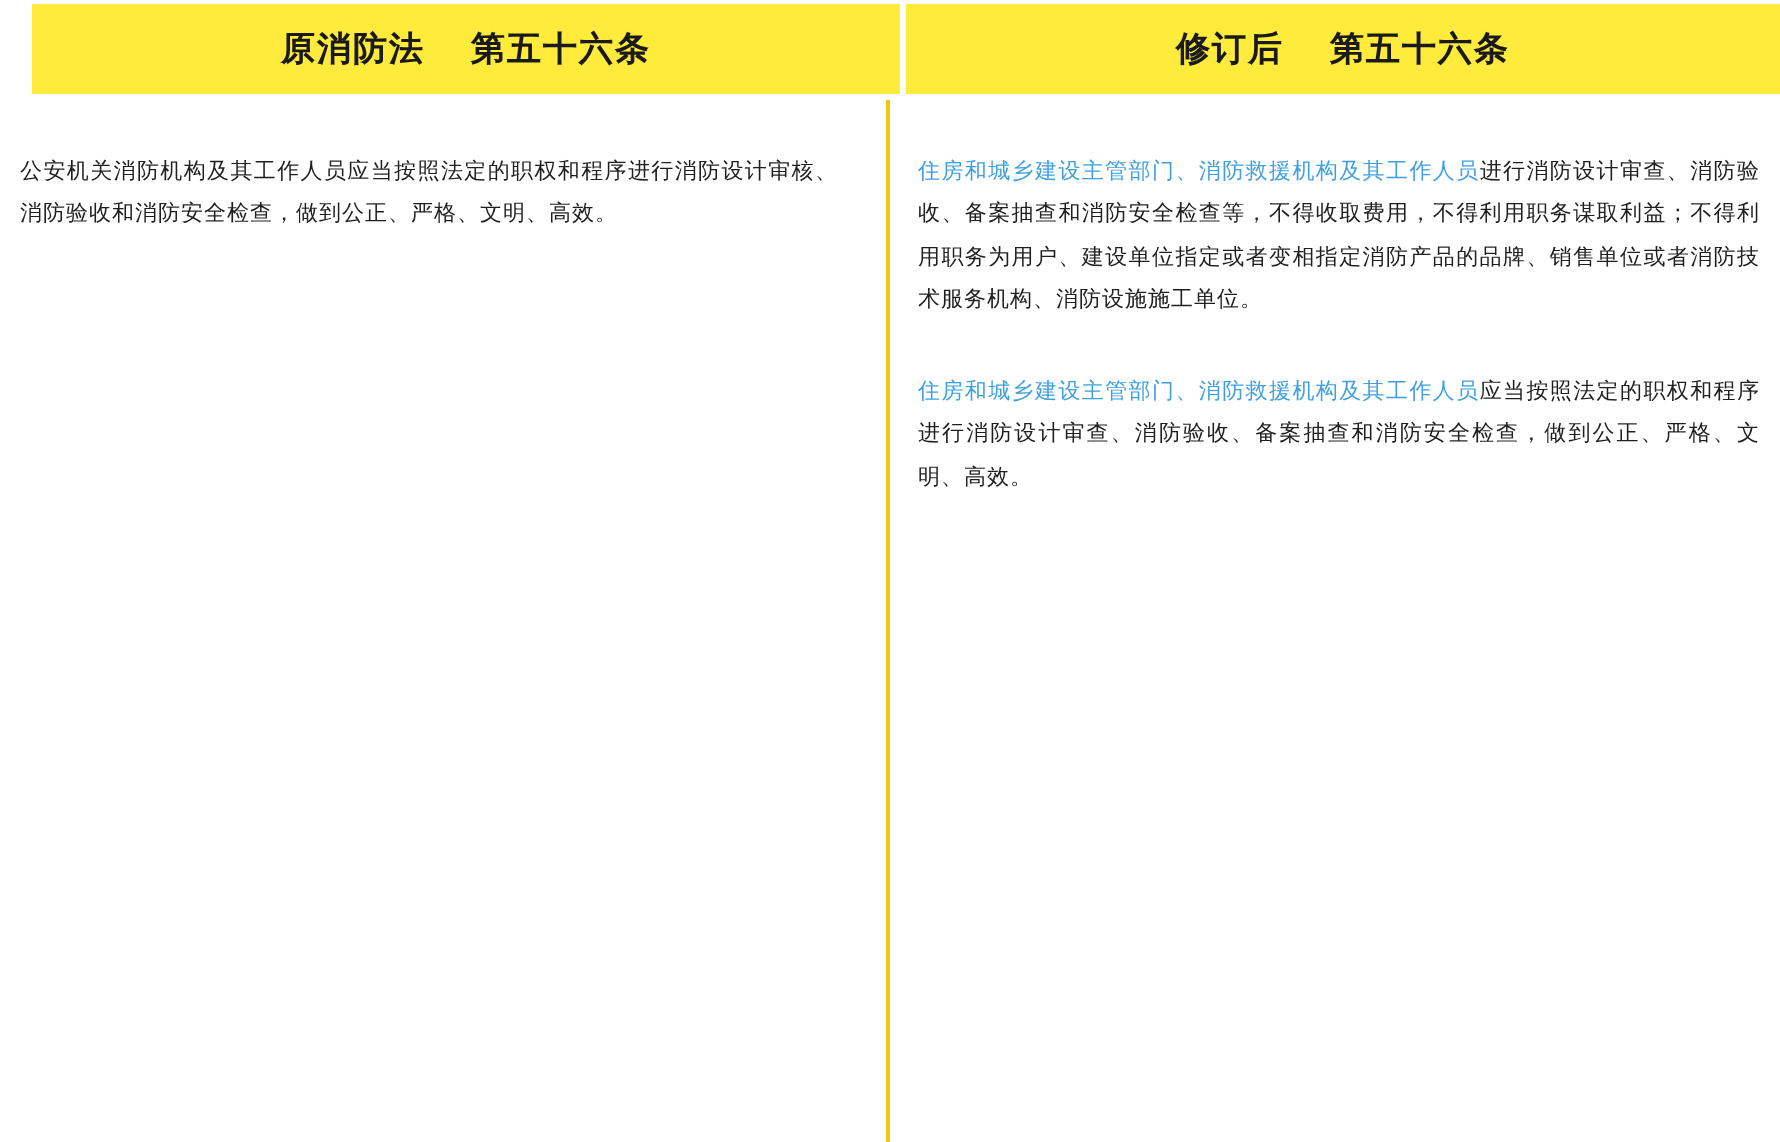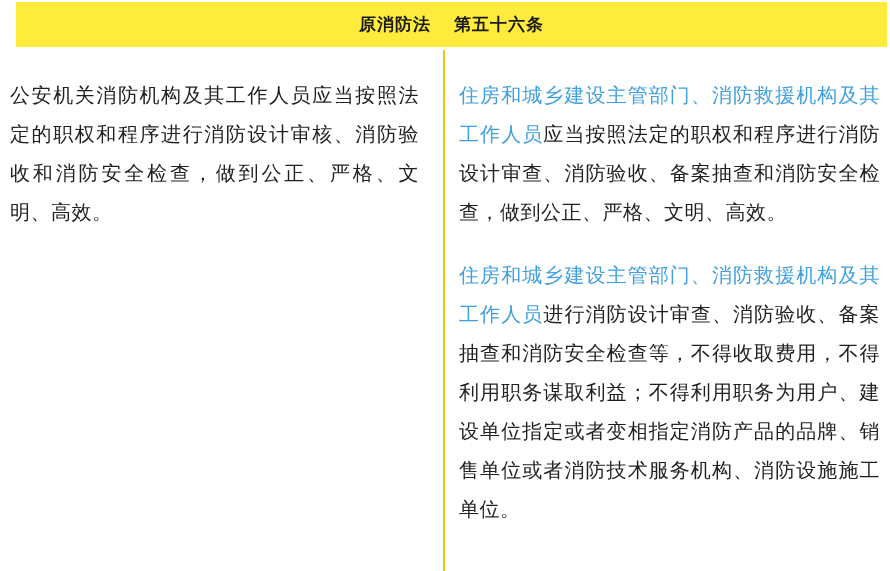--- a/index.html
+++ b/index.html
@@ -70,21 +70,21 @@
     border-right: 2px solid #f3c70b;
     padding-left: 10px;
     padding-right: 24px;
   }
   .body-cell.right {
     padding-left: 14px;
     padding-right: 10px;
   }
   p.para {
     margin: 0 0 24px 0;
-    font-size: 20px;
+    font-size: 11px;
     line-height: 1.95;
     text-align: justify;
     text-justify: inter-ideograph;
     color: #1f1f1f;
     letter-spacing: 0.5px;
     font-family: "Liberation Sans", sans-serif;
   }
   p.para:last-child {
     margin-bottom: 0;
   }
@@ -95,26 +95,29 @@
 </head>
 <body>
 
 <div class="doc">
   <div class="table">
 
     <div class="header-row">
       <div class="header-cell left">
         <span class="header-title-main">原消防法    第五十六条</span>
       </div>
+      <div class="header-cell right">
+        <span class="header-title-main">修订后    第五十六条</span>
+      </div>
     </div>
 
     <div class="body-row">
       <div class="body-cell left" id="col-left">
           <p class="para"><span>公安机关消防机构及其工作人员应当按照法定的职权和程序进行消防设计审核、消防验收和消防安全检查，做到公正、严格、文明、高效。</span></p>
         </div>
       <div class="body-cell right" id="col-right">
+          <p class="para"><span class="hl">住房和城乡建设主管部门、消防救援机构及其工作人员</span><span>进行消防设计审查、消防验收、备案抽查和消防安全检查等，不得收取费用，不得利用职务谋取利益；不得利用职务为用户、建设单位指定或者变相指定消防产品的品牌、销售单位或者消防技术服务机构、消防设施施工单位。</span></p>
           <p class="para"><span class="hl">住房和城乡建设主管部门、消防救援机构及其工作人员</span><span>应当按照法定的职权和程序进行消防设计审查、消防验收、备案抽查和消防安全检查，做到公正、严格、文明、高效。</span></p>
-          <p class="para"><span class="hl">住房和城乡建设主管部门、消防救援机构及其工作人员</span><span>进行消防设计审查、消防验收、备案抽查和消防安全检查等，不得收取费用，不得利用职务谋取利益；不得利用职务为用户、建设单位指定或者变相指定消防产品的品牌、销售单位或者消防技术服务机构、消防设施施工单位。</span></p>
         </div>
     </div>
 
   </div>
 </div>
 
 </body></html>

